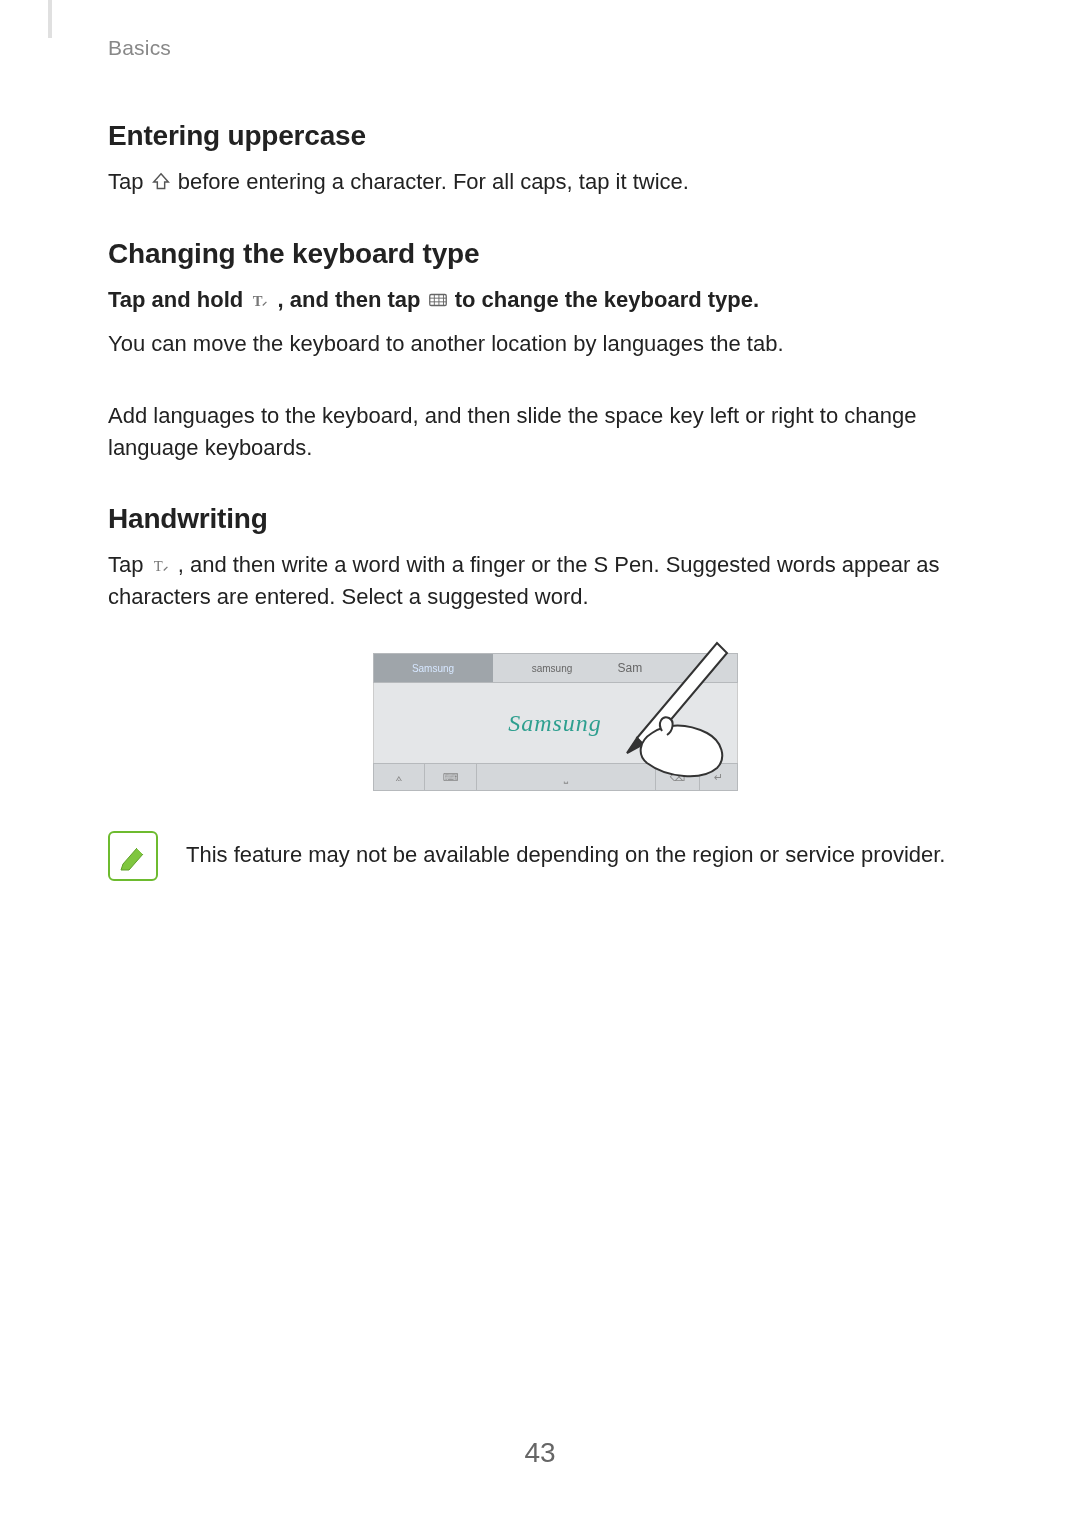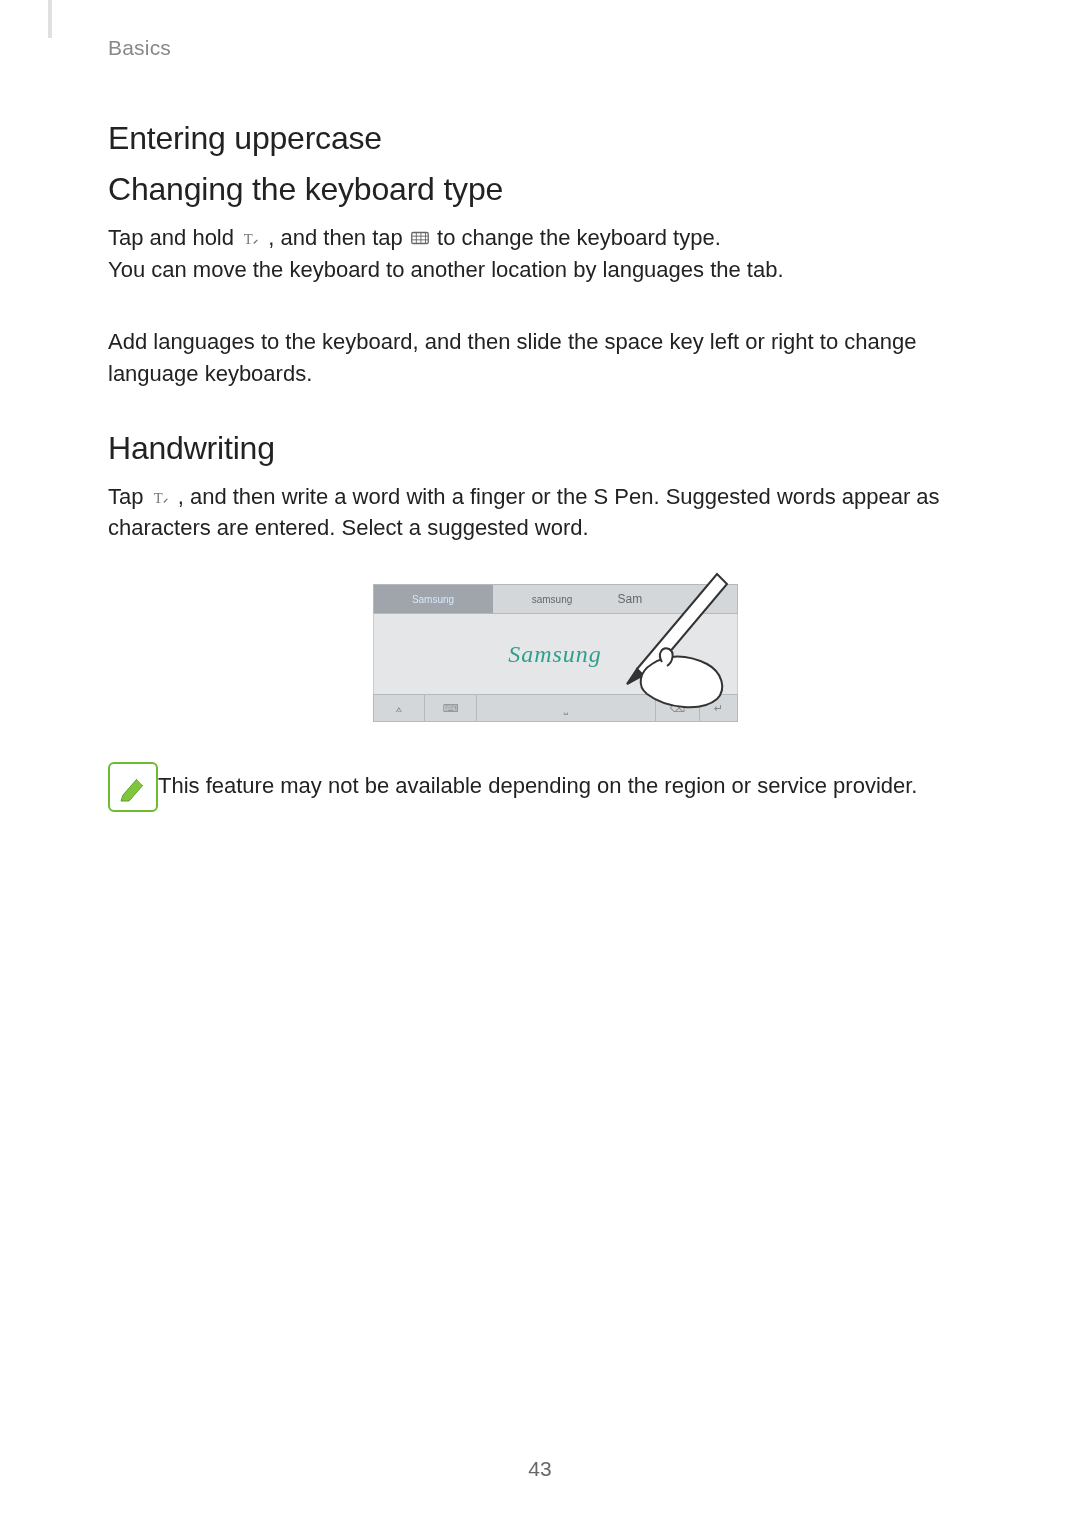--- a/index.html
+++ b/index.html
@@ -25,33 +25,33 @@
     background: #999;
     opacity: 0.3;
   }
   .breadcrumb {
     font-size: 21px;
     color: #888;
     margin-bottom: 60px;
     letter-spacing: 0.2px;
   }
   h2.section {
-    font-size: 32px;
-    font-weight: 400;
+    font-size: 28px;
+    font-weight: 700;
     margin: 0 0 14px 0;
     color: #222;
     letter-spacing: -0.2px;
   }
   p.body {
     font-size: 22px;
     line-height: 1.45;
     margin: 0 0 40px 0;
     color: #222;
   }
-  p.body.tight { margin-bottom: 0; }
+  p.body.tight { margin-bottom: 12px; font-weight: bold; }
   .inline-icon {
     display: inline-block;
     width: 22px;
     height: 22px;
     vertical-align: -4px;
   }
   .figure-wrap {
     text-align: center;
     margin: 10px 0 40px 0;
   }
@@ -93,53 +93,63 @@
   .kb-bottom .k1{width:14%;}
   .kb-bottom .k2{width:14%;}
   .kb-bottom .k3{flex:1;}
   .kb-bottom .k4{width:12%;}
   .kb-bottom .k5{width:10%; border-right:none;}
   .hand-svg { position:absolute; right:-10px; top:-60px; width:180px; height:160px; }
 
   .note-row {
     display: flex;
     align-items: flex-start;
+    gap: 28px;
     margin-top: 10px;
   }
   .note-icon-box {
     width: 46px;
     height: 46px;
     border: 2px solid #6dbb2f;
     border-radius: 6px;
     display:flex; align-items:center; justify-content:center;
     flex: 0 0 46px;
   }
   .note-text {
     font-size: 22px;
     line-height: 1.45;
     padding-top: 8px;
   }
   .page-num {
     position: absolute;
-    bottom: 46px;
+    bottom: 58px;
     left: 0; right: 0;
     text-align: center;
-    font-size: 21px;
+    font-size: 28px;
     color: #666;
   }
 </style>
 </head>
 <body>
 
 <div class="tab-mark"></div>
 
 <div class="page">
   <div class="breadcrumb">Basics</div>
 
   <h2 class="section">Entering uppercase</h2>
+  <p class="body">
+    <span>Tap </span>
+    <span class="inline-icon">
+      <svg viewBox="0 0 24 24" width="22" height="22">
+          <path d="M12 3 L20 12 H16 V19 H8 V12 H4 Z" fill="none" stroke="#555" stroke-width="1.6"></path>
+        </svg>
+    </span>
+    <span> before entering a character. For all caps, tap it twice.</span>
+  </p>
 
   <h2 class="section">Changing the keyboard type</h2>
   <p class="body tight">
     <span>Tap and hold </span>
     <span class="inline-icon">
       <svg viewBox="0 0 24 24" width="22" height="22">
           <text x="4" y="18" font-size="16" font-family="serif" fill="#777">T</text>
           <path d="M15 18 L19 14" stroke="#777" stroke-width="1.4"></path>
         </svg>
     </span>

